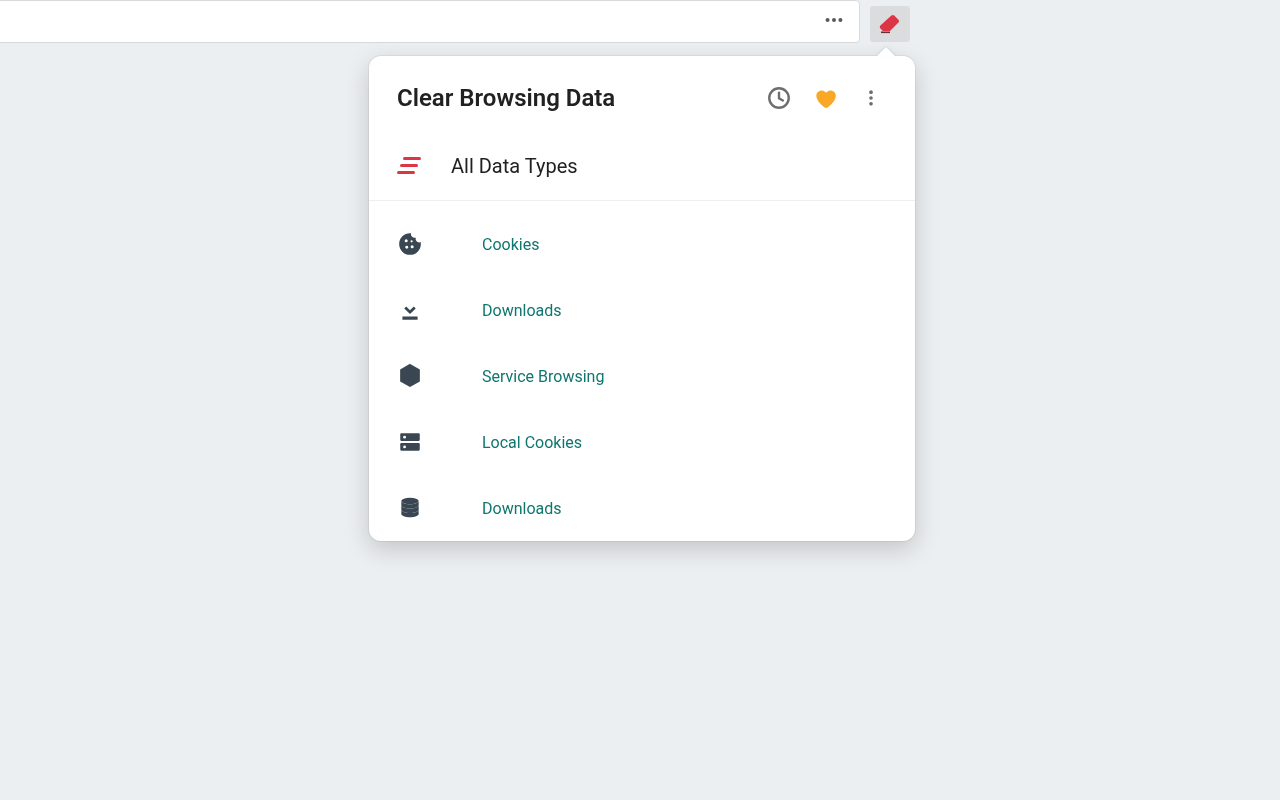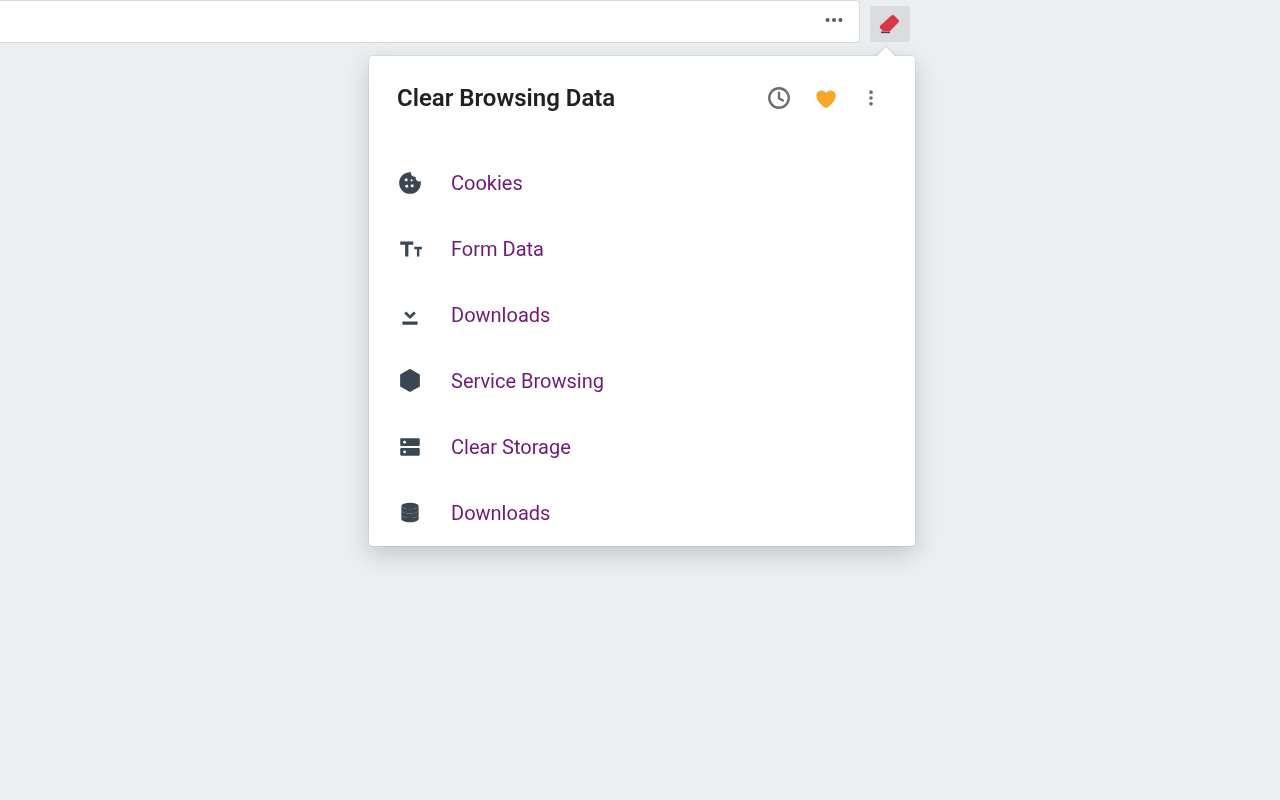--- a/index.html
+++ b/index.html
@@ -31,21 +31,21 @@
     position: absolute;
     top: 50px; left: 0; width: 1280px; height: 750px;
     background: #eceff1;
   }
 
   .popup {
     position: absolute;
     top: 56px; left: 369px;
     width: 546px;
     background: #fff;
-    border-radius: 4px;
+    border-radius: 12px;
     box-shadow: 0 8px 24px rgba(0,0,0,0.18), 0 0 0 1px rgba(0,0,0,0.05);
   }
   .popup::before {
     content: "";
     position: absolute;
     top: -9px; right: 19px;
     width: 0; height: 0;
     border-left: 10px solid transparent;
     border-right: 10px solid transparent;
     border-bottom: 10px solid #fff;
@@ -80,21 +80,21 @@
   .all-row .label { font-size: 20px; color: #212121; font-weight: 400; }
 
   .list { padding: 10px 0 0 0; }
   .item {
     display: flex; align-items: center;
     padding: 20px 28px;
     cursor: pointer;
   }
   .item .icon-slot { width: 54px; display: flex; align-items: center; }
   .item .icon-slot svg { width: 26px; height: 26px; fill: #3a4752; }
-  .item .label { font-size: 20px; color: #701a75; font-weight: 400; }
+  .item .label { font-size: 16px; color: #0f766e; font-weight: 400; margin-left: 31px; }
 
   .all-lines {
     width: 24px; height: 18px; position: relative;
   }
   .all-lines span {
     position: absolute; height: 3px; background: #dc3545; border-radius: 2px;
   }
   .all-lines .l1 { top: 0; left: 6px; width: 18px; }
   .all-lines .l2 { top: 7px; left: 3px; width: 18px; }
   .all-lines .l3 { top: 14px; left: 0; width: 18px; }
@@ -141,47 +141,48 @@
 
     <div class="hdr-icon menu">
       <svg viewBox="0 0 24 24" fill="#6e6e6e">
         <circle cx="12" cy="5" r="2.2"></circle>
           <circle cx="12" cy="12" r="2.2"></circle>
           <circle cx="12" cy="19" r="2.2"></circle>
       </svg>
     </div>
   </div>
 
+  <div class="all-row">
+    <div class="icon-slot">
+      <div class="all-lines">
+        <span class="l1"></span>
+          <span class="l2"></span>
+          <span class="l3"></span>
+      </div>
+    </div>
+    <div class="label">All Data Types</div>
+  </div>
 
   <div class="list">
 
     <div class="item">
       <div class="icon-slot">
         <svg viewBox="0 0 24 24">
           <path d="M12 2a10 10 0 1 0 10 10c0-.6-.05-1.18-.15-1.74a3.5 3.5 0 0 1-4.6-4.1A3.5 3.5 0 0 1 12.9 2.05 10 10 0 0 0 12 2z"></path>
           <circle cx="8.5" cy="9" r="1.4" fill="#fff"></circle>
           <circle cx="14" cy="14.5" r="1.4" fill="#fff"></circle>
           <circle cx="9" cy="15" r="1.3" fill="#fff"></circle>
           <circle cx="13.5" cy="9.5" r="1" fill="#fff"></circle>
         </svg>
       </div>
       <div class="label">Cookies</div>
     </div>
 
 
 
-    <div class="item">
-      <div class="icon-slot">
-        <svg viewBox="0 0 24 24" fill="#3a4752">
-          <path d="M3 5h12v3h-4.5v11h-3V8H3V5z"></path>
-          <path d="M16 10h7v2.2h-2.4V19h-2.2v-6.8H16V10z"></path>
-        </svg>
-      </div>
-      <div class="label">Form Data</div>
-    </div>
 
     <div class="item">
       <div class="icon-slot">
         <svg viewBox="0 0 24 24" fill="#3a4752">
           <path d="M12 3v9.2l3.5-3.5 1.8 1.8L12 15.8 6.7 10.5l1.8-1.8L12 12.2V3z"></path>
           <rect x="5" y="18" width="14" height="3"></rect>
         </svg>
       </div>
       <div class="label">Downloads</div>
     </div>
@@ -198,21 +199,21 @@
 
     <div class="item">
       <div class="icon-slot">
         <svg viewBox="0 0 24 24" fill="#3a4752">
           <rect x="3" y="4" width="18" height="7" rx="1"></rect>
           <rect x="3" y="13" width="18" height="7" rx="1"></rect>
           <circle cx="7" cy="7.5" r="1.3" fill="#fff"></circle>
           <circle cx="7" cy="16.5" r="1.3" fill="#fff"></circle>
         </svg>
       </div>
-      <div class="label">Clear Storage</div>
+      <div class="label">Local Cookies</div>
     </div>
 
     <div class="item">
       <div class="icon-slot">
         <svg viewBox="0 0 24 24" fill="#3a4752">
           <ellipse cx="12" cy="5.5" rx="8" ry="3"></ellipse>
           <path d="M4 5.5v4c0 1.66 3.58 3 8 3s8-1.34 8-3v-4c0 1.66-3.58 3-8 3s-8-1.34-8-3z"></path>
           <path d="M4 9.5v4c0 1.66 3.58 3 8 3s8-1.34 8-3v-4c0 1.66-3.58 3-8 3s-8-1.34-8-3z"></path>
           <path d="M4 13.5v4c0 1.66 3.58 3 8 3s8-1.34 8-3v-4c0 1.66-3.58 3-8 3s-8-1.34-8-3z"></path>
         </svg>

